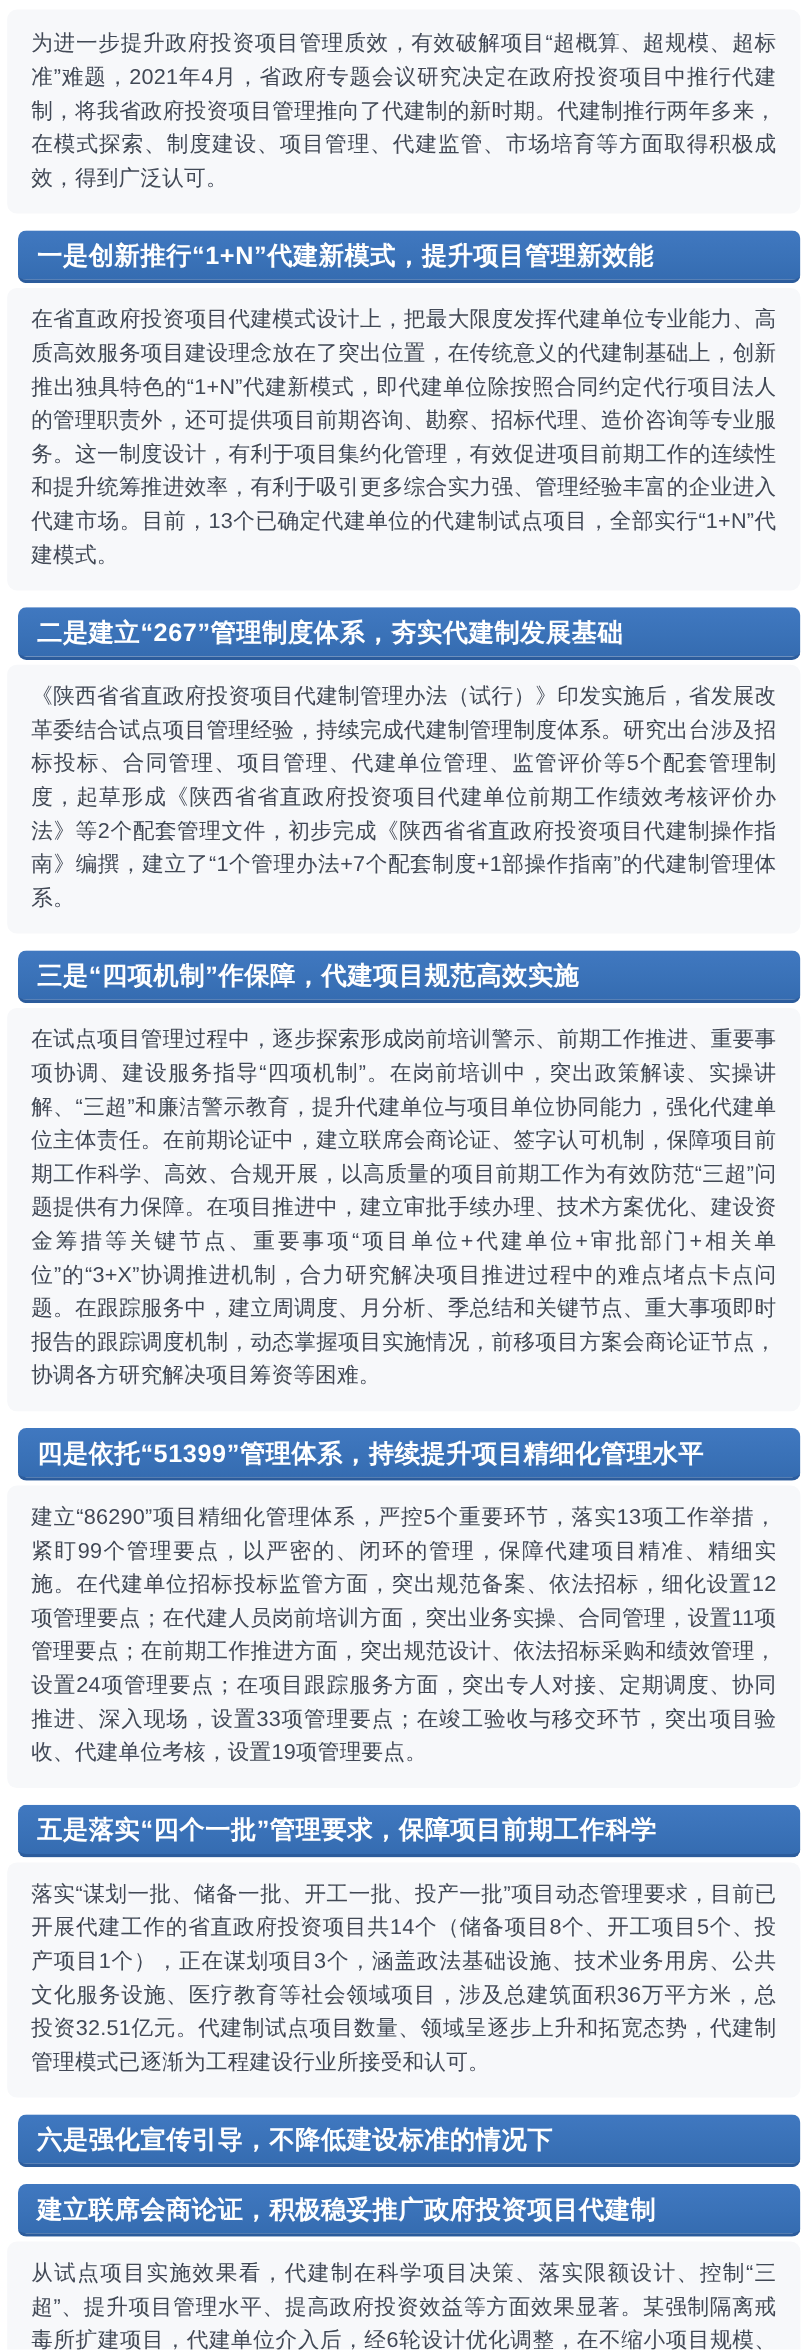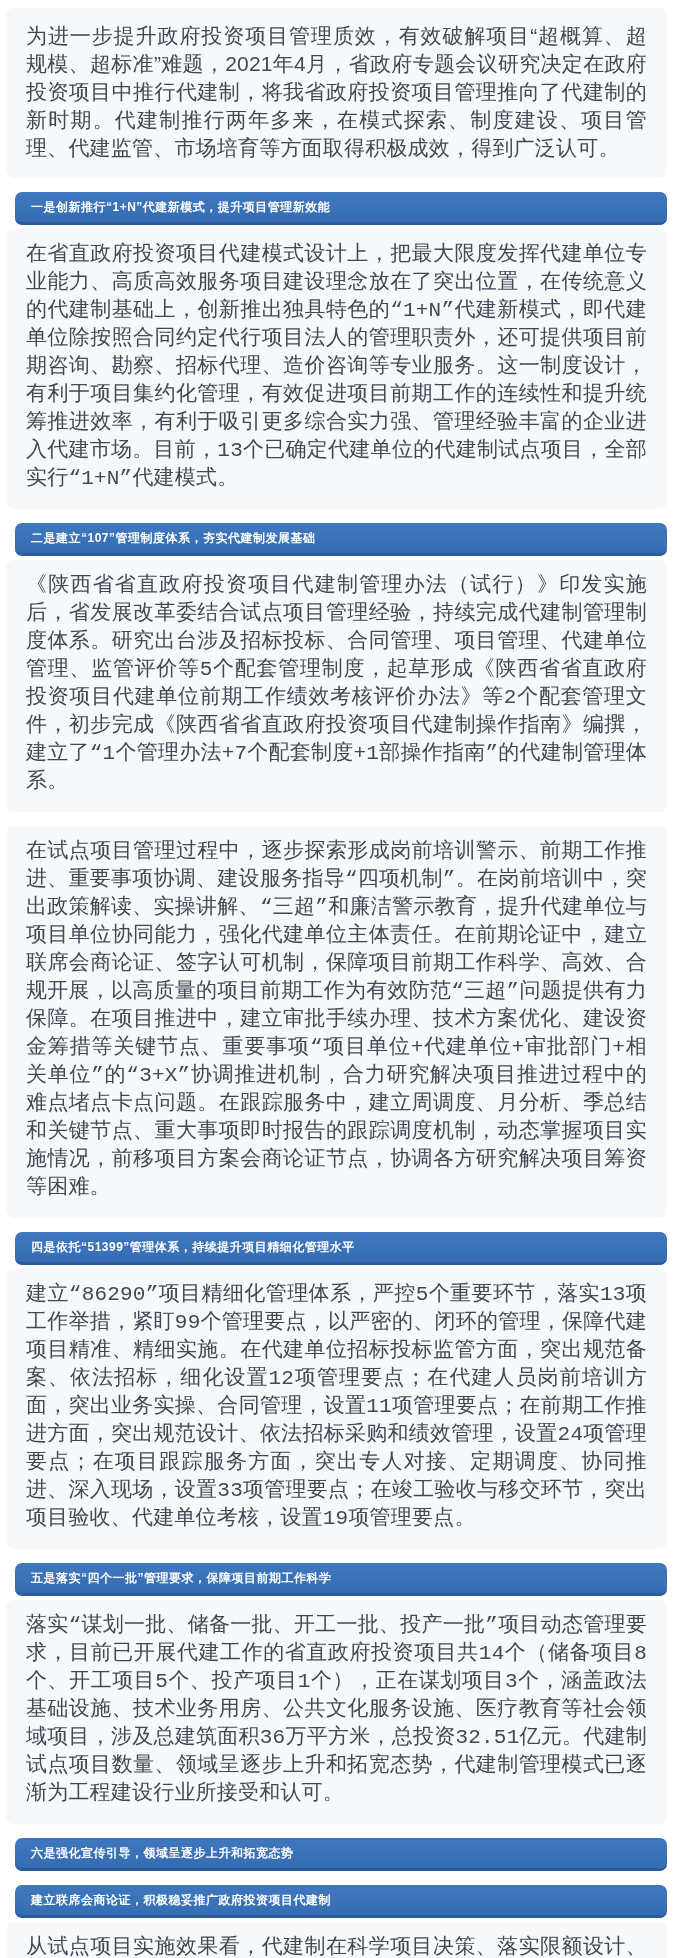--- a/index.html
+++ b/index.html
@@ -5,72 +5,72 @@
   html,body{margin:0;padding:0;}
   body{
     width:673px;height:1958px;overflow:hidden;background:#ffffff;
     font-family:"Liberation Sans","DejaVu Sans",sans-serif;
     -webkit-font-smoothing:antialiased;
   }
   .page{padding-top:8px;}
   .block{
     margin:0 6px;background:#f7f8fa;border-radius:8px;
     padding:14px 20px 16px 20px;
-    font-size:21px;line-height:28px;color:#414855;
+    font-size:18px;line-height:28px;color:#414855;
     text-align:justify;letter-spacing:0.2px;
   }
   .section{margin-top:14px;}
   .section-header{
     margin:0 0 0 15px;margin-right:6px;
     background:linear-gradient(180deg,#4078c0 0%,#3a72b8 55%,#356cb1 100%);
     border-bottom:3px solid #2c5c9c;
     border-radius:7px;
     padding:7px 16px 6px 16px;
-    color:#ffffff;font-size:12px;font-weight:bold;
+    color:#ffffff;font-size:21px;font-weight:bold;
     letter-spacing:0.5px;
   }
   .section-body{
     margin-top:4px;
     padding:12px 20px 16px 20px;
-    font-family:Liberation Mono, monospace;
   }
 </style>
 </head>
 <body>
 
 <div class="page">
 
   <div class="block">为进一步提升政府投资项目管理质效，有效破解项目“超概算、超规模、超标准”难题，2021年4月，省政府专题会议研究决定在政府投资项目中推行代建制，将我省政府投资项目管理推向了代建制的新时期。代建制推行两年多来，在模式探索、制度建设、项目管理、代建监管、市场培育等方面取得积极成效，得到广泛认可。</div>
 
   <div class="section">
     <div class="section-header">一是创新推行“1+N”代建新模式，提升项目管理新效能</div>
     <div class="block section-body">在省直政府投资项目代建模式设计上，把最大限度发挥代建单位专业能力、高质高效服务项目建设理念放在了突出位置，在传统意义的代建制基础上，创新推出独具特色的“1+N”代建新模式，即代建单位除按照合同约定代行项目法人的管理职责外，还可提供项目前期咨询、勘察、招标代理、造价咨询等专业服务。这一制度设计，有利于项目集约化管理，有效促进项目前期工作的连续性和提升统筹推进效率，有利于吸引更多综合实力强、管理经验丰富的企业进入代建市场。目前，13个已确定代建单位的代建制试点项目，全部实行“1+N”代建模式。</div>
   </div>
 
   <div class="section">
-    <div class="section-header">二是建立“107”管理制度体系，夯实代建制发展基础</div>
+    <div class="section-header">二是建立“267”管理制度体系，夯实代建制发展基础</div>
     <div class="block section-body">《陕西省省直政府投资项目代建制管理办法（试行）》印发实施后，省发展改革委结合试点项目管理经验，持续完成代建制管理制度体系。研究出台涉及招标投标、合同管理、项目管理、代建单位管理、监管评价等5个配套管理制度，起草形成《陕西省省直政府投资项目代建单位前期工作绩效考核评价办法》等2个配套管理文件，初步完成《陕西省省直政府投资项目代建制操作指南》编撰，建立了“1个管理办法+7个配套制度+1部操作指南”的代建制管理体系。</div>
   </div>
 
   <div class="section">
+    <div class="section-header">三是“四项机制”作保障，代建项目规范高效实施</div>
     <div class="block section-body">在试点项目管理过程中，逐步探索形成岗前培训警示、前期工作推进、重要事项协调、建设服务指导“四项机制”。在岗前培训中，突出政策解读、实操讲解、“三超”和廉洁警示教育，提升代建单位与项目单位协同能力，强化代建单位主体责任。在前期论证中，建立联席会商论证、签字认可机制，保障项目前期工作科学、高效、合规开展，以高质量的项目前期工作为有效防范“三超”问题提供有力保障。在项目推进中，建立审批手续办理、技术方案优化、建设资金筹措等关键节点、重要事项“项目单位+代建单位+审批部门+相关单位”的“3+X”协调推进机制，合力研究解决项目推进过程中的难点堵点卡点问题。在跟踪服务中，建立周调度、月分析、季总结和关键节点、重大事项即时报告的跟踪调度机制，动态掌握项目实施情况，前移项目方案会商论证节点，协调各方研究解决项目筹资等困难。</div>
   </div>
 
   <div class="section">
     <div class="section-header">四是依托“51399”管理体系，持续提升项目精细化管理水平</div>
     <div class="block section-body">建立“86290”项目精细化管理体系，严控5个重要环节，落实13项工作举措，紧盯99个管理要点，以严密的、闭环的管理，保障代建项目精准、精细实施。在代建单位招标投标监管方面，突出规范备案、依法招标，细化设置12项管理要点；在代建人员岗前培训方面，突出业务实操、合同管理，设置11项管理要点；在前期工作推进方面，突出规范设计、依法招标采购和绩效管理，设置24项管理要点；在项目跟踪服务方面，突出专人对接、定期调度、协同推进、深入现场，设置33项管理要点；在竣工验收与移交环节，突出项目验收、代建单位考核，设置19项管理要点。</div>
   </div>
 
   <div class="section">
     <div class="section-header">五是落实“四个一批”管理要求，保障项目前期工作科学</div>
     <div class="block section-body">落实“谋划一批、储备一批、开工一批、投产一批”项目动态管理要求，目前已开展代建工作的省直政府投资项目共14个（储备项目8个、开工项目5个、投产项目1个），正在谋划项目3个，涵盖政法基础设施、技术业务用房、公共文化服务设施、医疗教育等社会领域项目，涉及总建筑面积36万平方米，总投资32.51亿元。代建制试点项目数量、领域呈逐步上升和拓宽态势，代建制管理模式已逐渐为工程建设行业所接受和认可。</div>
   </div>
 
   <div class="section">
-    <div class="section-header">六是强化宣传引导，领域呈逐步上升和拓宽态势</div>
+    <div class="section-header">六是强化宣传引导，不降低建设标准的情况下</div>
   </div>
 
   <div class="section">
     <div class="section-header">建立联席会商论证，积极稳妥推广政府投资项目代建制</div>
     <div class="block section-body">从试点项目实施效果看，代建制在科学项目决策、落实限额设计、控制“三超”、提升项目管理水平、提高政府投资效益等方面效果显著。某强制隔离戒毒所扩建项目，代建单位介入后，经6轮设计优化调整，在不缩小项目规模、不改变使用功能、不降低建设标准的情况下，将原超出概算20%的项目投资控制在批复概算范围内，项目从开工到主体建筑全部封顶仅用时6个月；某维修改造项目，从开工到竣工仅用时9个月，节约投资8%。这些成功案例为我们在全省范围内推广代建制提供了有益经验。</div>
   </div>
 
 </div>
 
 </body></html>

